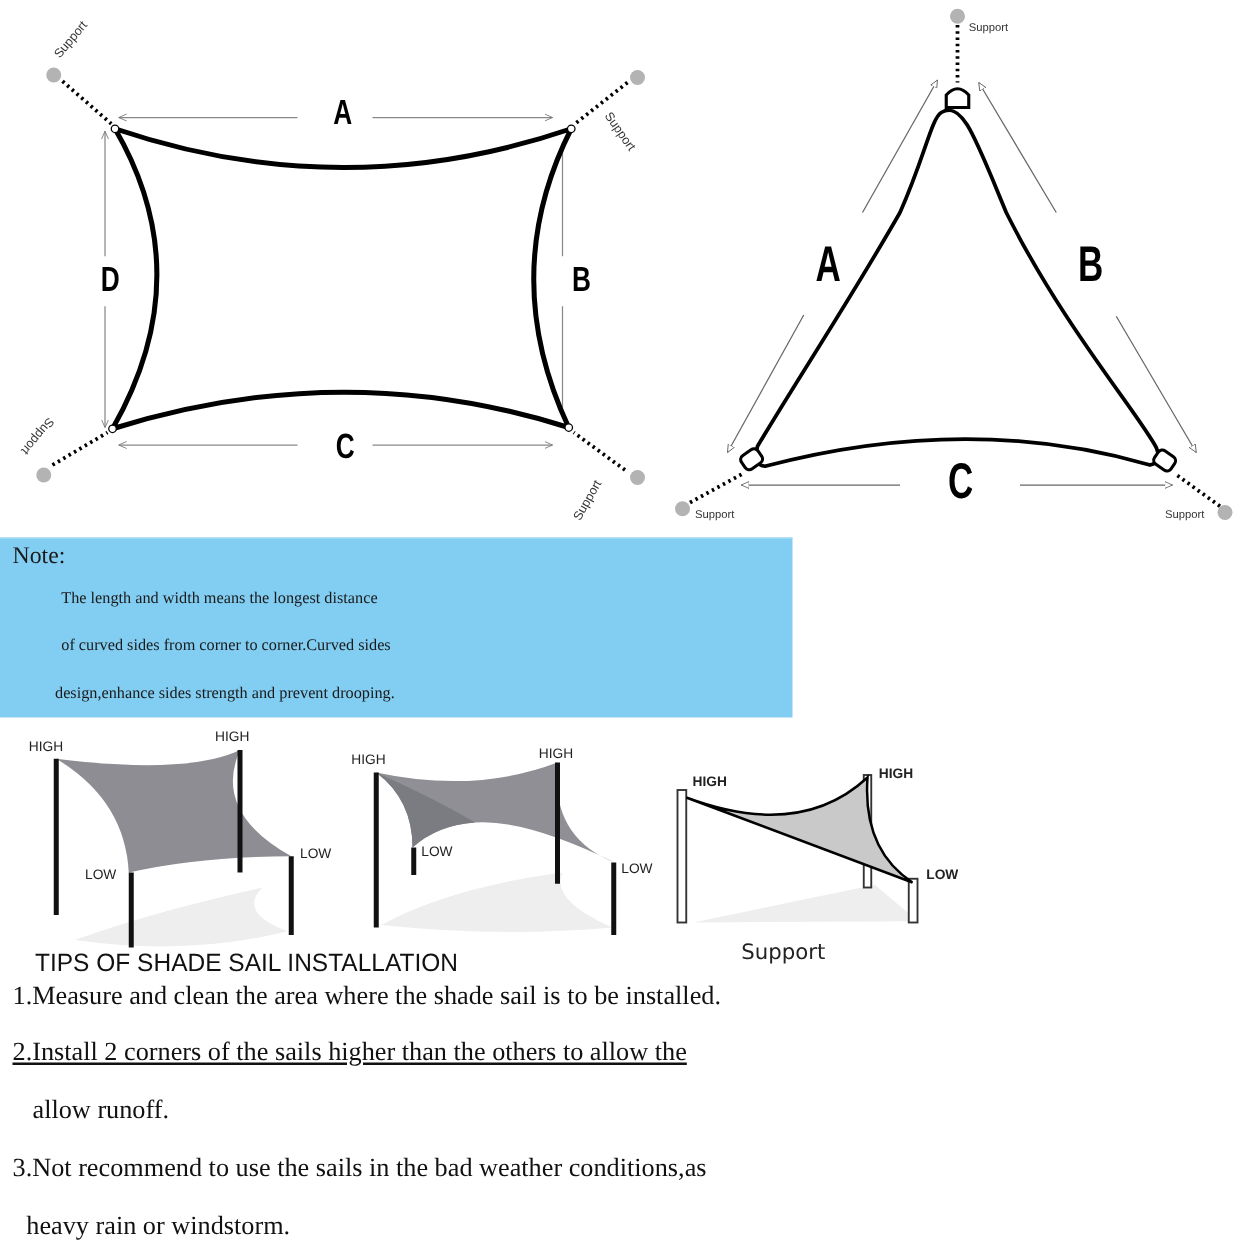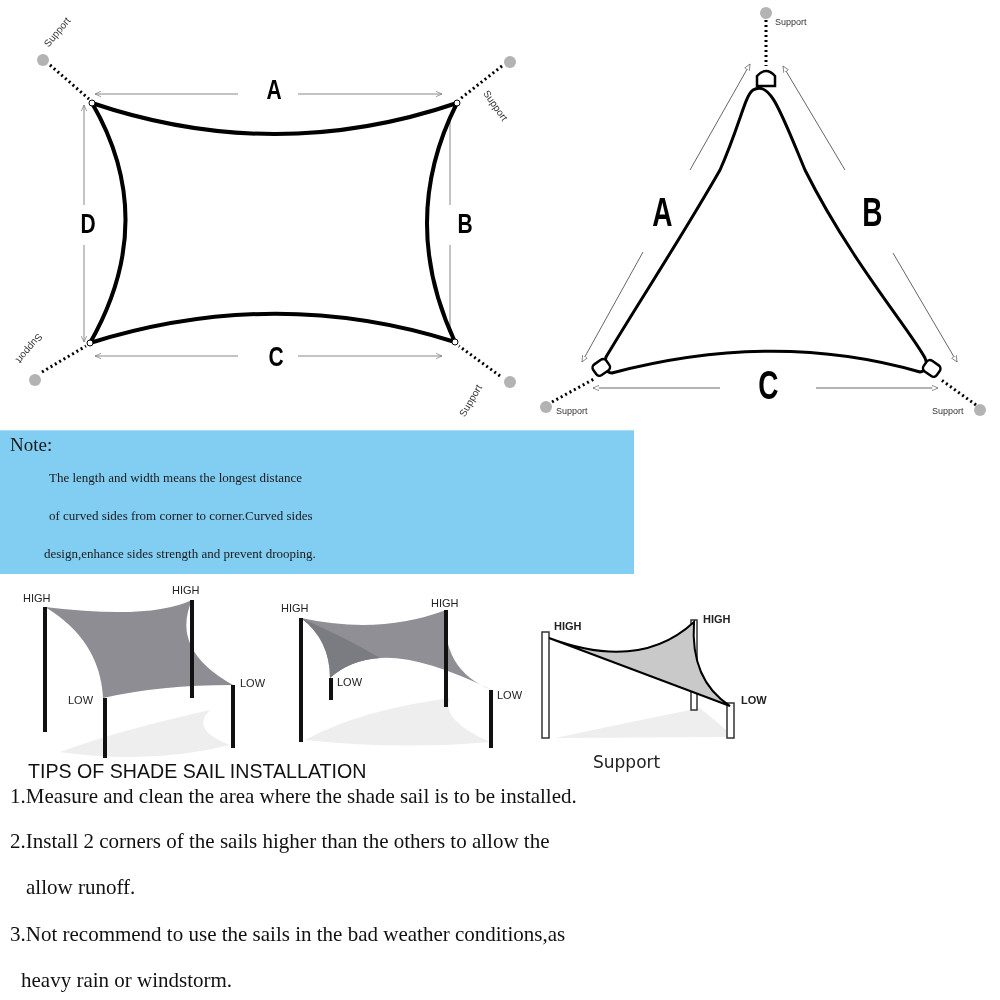--- a/index.html
+++ b/index.html
@@ -132,16 +132,16 @@
 <div class="abs" style="left:337px;top:676px;font-size:11px;color:#222;">LOW</div>
 <div class="abs" style="left:497px;top:689px;font-size:11px;color:#222;">LOW</div>
 
 <div class="abs" style="left:554px;top:620px;font-size:11px;font-weight:bold;color:#222;">HIGH</div>
 <div class="abs" style="left:703px;top:613px;font-size:11px;font-weight:bold;color:#222;">HIGH</div>
 <div class="abs" style="left:741px;top:694px;font-size:11px;font-weight:bold;color:#222;">LOW</div>
 <div class="abs" style="left:593px;top:752px;font-size:17px;color:#222;font-family:'DejaVu Sans',sans-serif;">Support</div>
 
 <div class="tips-title">TIPS OF SHADE SAIL INSTALLATION</div>
 <div class="tip-line serif" style="left:10px;top:784px;font-family:Liberation Serif, serif;">1.Measure and clean the area where the shade sail is to be installed.</div>
-<div class="tip-line serif" style="left:10px;top:829px;">2.Install 2 corners of the sails higher than the others to allow the</div>
+<div class="tip-line serif" style="left:10px;top:829px;text-decoration:underline;">2.Install 2 corners of the sails higher than the others to allow the</div>
 <div class="tip-line serif" style="left:26px;top:875px;">allow runoff.</div>
 <div class="tip-line serif" style="left:10px;top:922px;">3.Not recommend to use the sails in the bad weather conditions,as</div>
 <div class="tip-line serif" style="left:21px;top:968px;">heavy rain or  windstorm.</div>
 
 </body></html>

